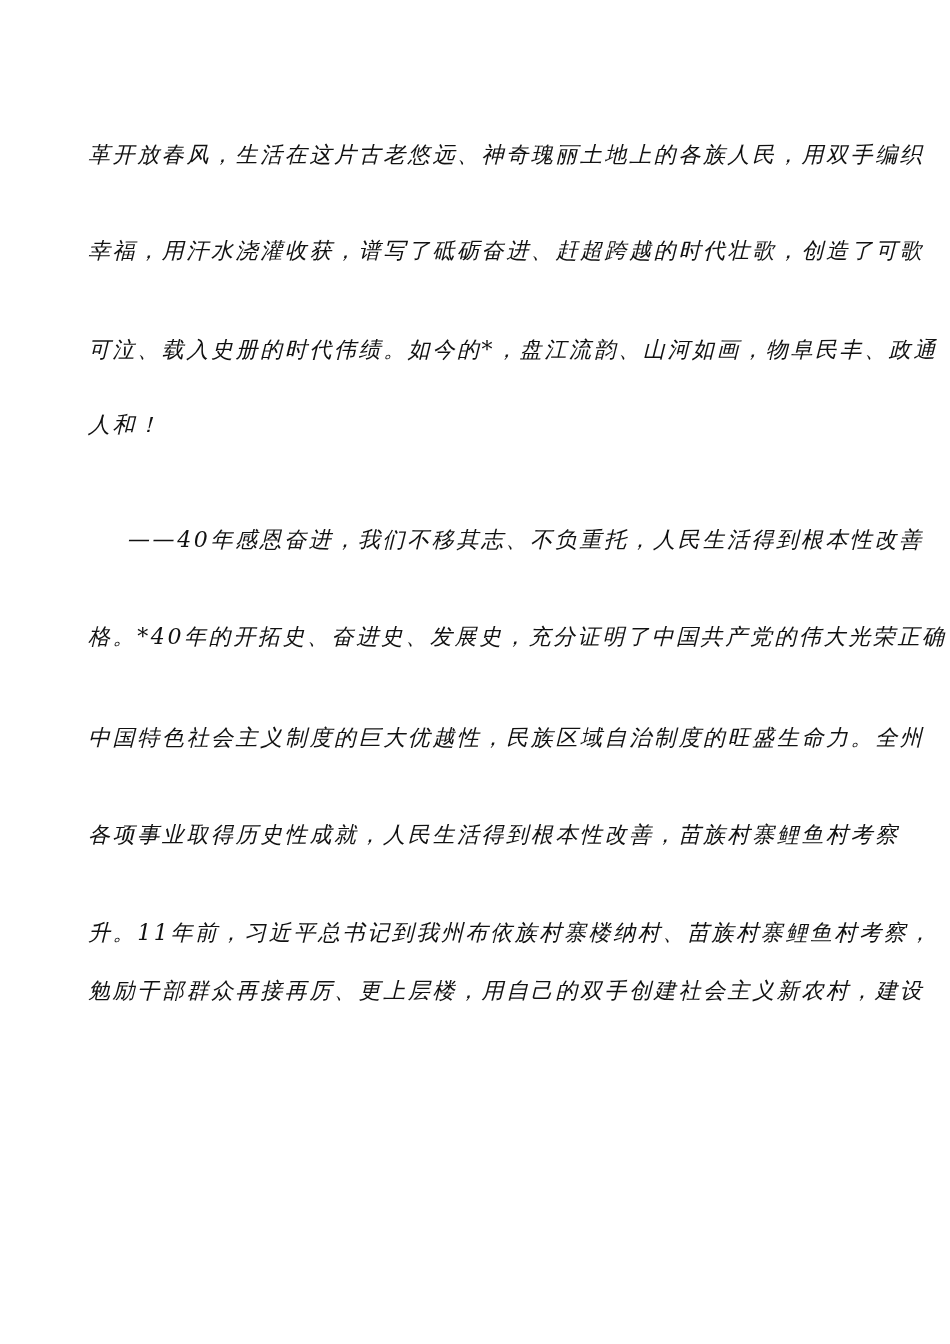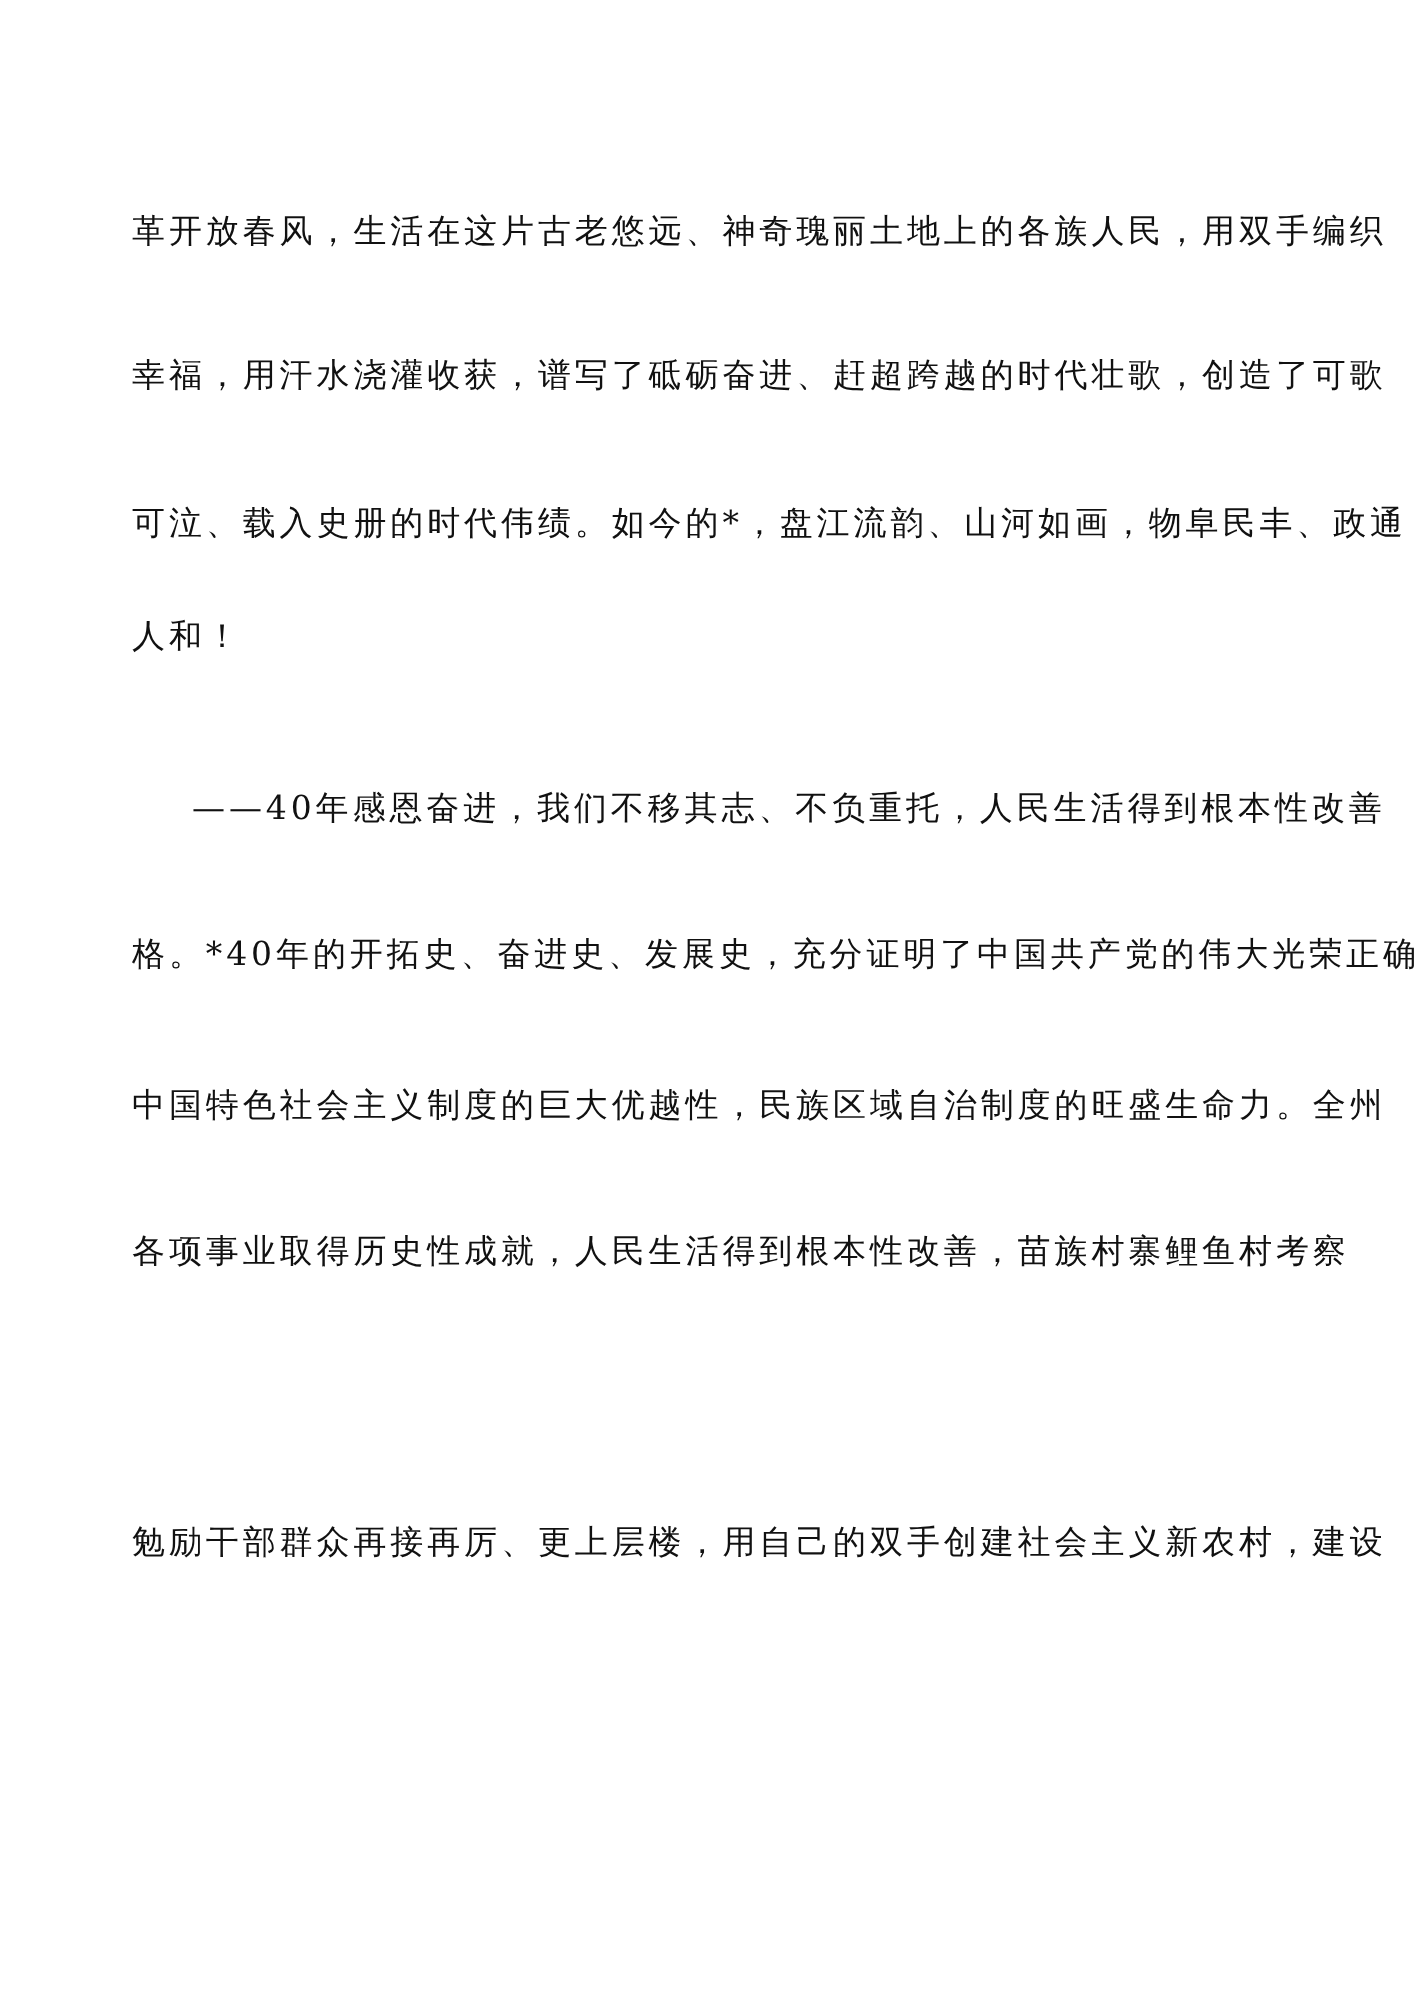--- a/index.html
+++ b/index.html
@@ -1,28 +1,29 @@
 <!DOCTYPE html>
 <html><head>
 <meta charset="utf-8">
 <style>
   html, body { margin: 0; padding: 0; background: #ffffff; }
   body { width: 950px; height: 1344px; position: relative; overflow: hidden;
          font-family: "DejaVu Serif", "Liberation Serif", serif; color: #111; }
-  .page { position: absolute; left: 0; top: 0; width: 950px; height: 964px; }
+  .page { position: absolute; left: 0; top: 0; width: 950px; height: 964px; font-style: italic; }
   .line { position: absolute; left: 88px; font-size: 22px; line-height: 30px;
           white-space: nowrap; letter-spacing: 2.6px; }
   .indent { left: 128px; }
 </style>
 </head>
 <body>
 
 <div class="page">
   <div class="line" style="top:140px">革开放春风，生活在这片古老悠远、神奇瑰丽土地上的各族人民，用双手编织</div>
   <div class="line" style="top:335px">可泣、载入史册的时代伟绩。如今的*，盘江流韵、山河如画，物阜民丰、政通</div>
   <div class="line" style="top:236px">幸福，用汗水浇灌收获，谱写了砥砺奋进、赶超跨越的时代壮歌，创造了可歌</div>
   <div class="line" style="top:410px">人和！</div>
   <div class="line indent" style="top:525px">——40年感恩奋进，我们不移其志、不负重托，人民生活得到根本性改善</div>
   <div class="line" style="top:622px">格。*40年的开拓史、奋进史、发展史，充分证明了中国共产党的伟大光荣正确，</div>
   <div class="line" style="top:723px">中国特色社会主义制度的巨大优越性，民族区域自治制度的旺盛生命力。全州</div>
   <div class="line" style="top:820px">各项事业取得历史性成就，人民生活得到根本性改善，苗族村寨鲤鱼村考察</div>
-  <div class="line" style="top:1014px">勉励干部群众再接再厉、更上层楼，用自己的双手创建社会主义新农村，建设</div>
+  <div class="line" style="top:918px">升。11年前，习近平总书记到我州布依族村寨楼纳村、苗族村寨鲤鱼村考察，</div>
+  <div class="line" style="top:976px">勉励干部群众再接再厉、更上层楼，用自己的双手创建社会主义新农村，建设</div>
 </div>
 
 </body></html>

